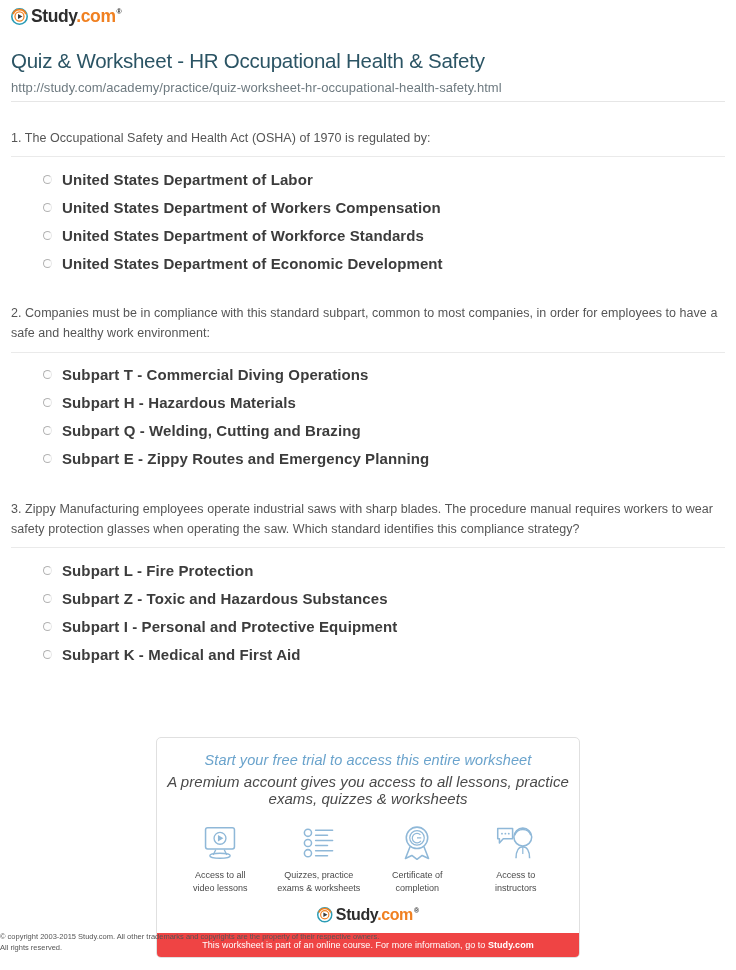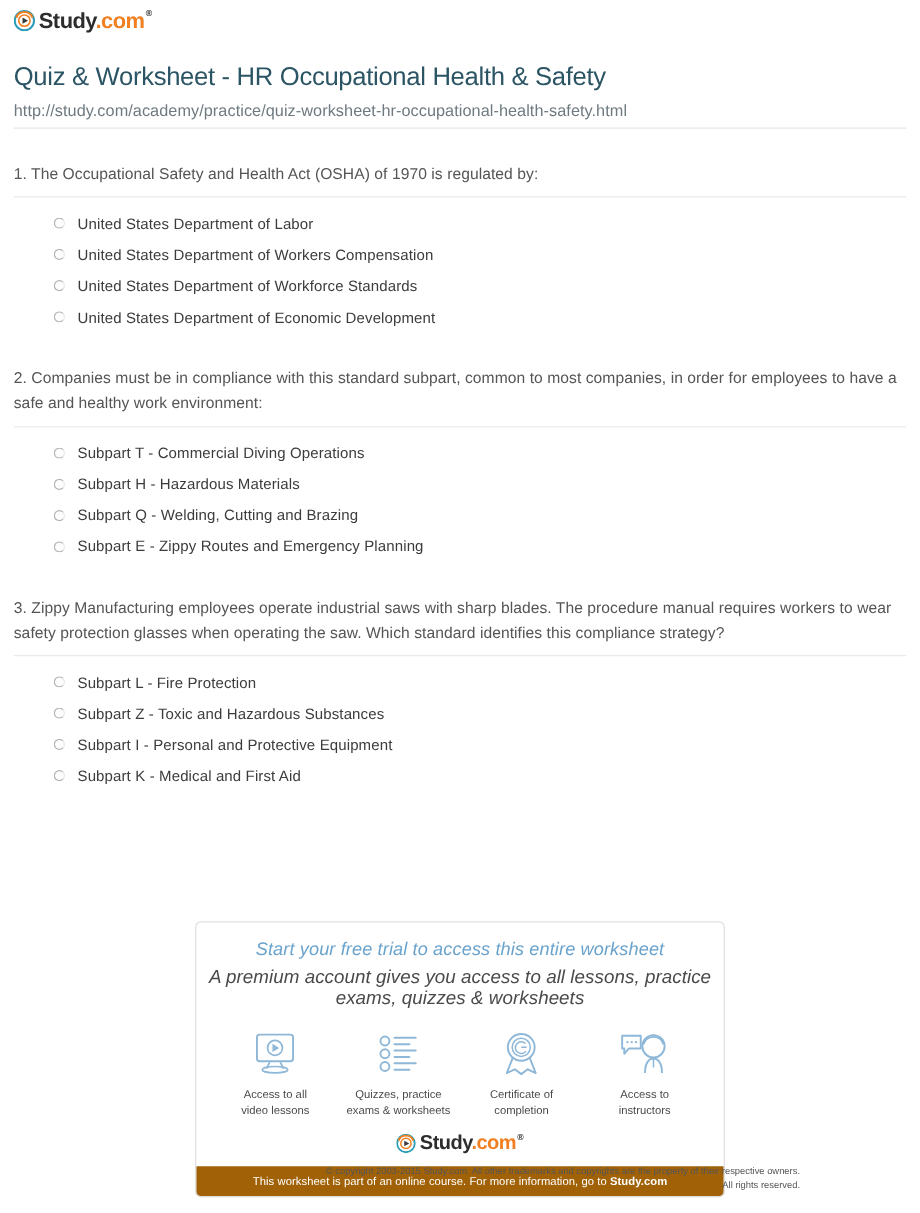--- a/index.html
+++ b/index.html
@@ -46,21 +46,21 @@
   .answer-row {
     display: flex; align-items: center; gap: 10px;
     padding: 5.5px 0 5.5px 32px;
   }
   .radio {
     width: 9px; height: 9px; flex: 0 0 9px;
     border: 1px solid #b3b3b3; border-right-color: #e8e8e8;
     border-radius: 50%; background: #fdfdfd;
   }
   .answer-label {
-    font-size: 12px; font-weight: 400; color: #3c3c3c; letter-spacing: 0.1px;
+    font-size: 15px; font-weight: 700; color: #3c3c3c; letter-spacing: 0.1px;
   }
 
   
   .promo {
     position: absolute; left: 156px; top: 737px;
     width: 424px;
     border: 1px solid #e0e0e0; border-radius: 5px;
     background: #fff; overflow: hidden;
   }
   .promo-head { text-align: center; padding: 14px 10px 0 10px; font-style: italic; }
@@ -76,28 +76,28 @@
   }
   .feature { width: 96px; text-align: center; }
   .feature-icon { height: 40px; display: flex; align-items: center; justify-content: center; }
   .feature-label {
     margin-top: 6px; font-size: 9px; color: #4a4a4a; line-height: 1.45;
   }
   .promo-logo { display: flex; justify-content: center; padding: 2px 0 10px 0; }
   .promo-logo .logo-text { font-size: 16px; }
   .promo-logo .logo-mark { width: 15.5px; height: 15.5px; flex: 0 0 15.5px; }
   .promo-bar {
-    background: #a16207; color: #ffffff; text-align: center;
+    background: #ef4444; color: #ffffff; text-align: center;
     font-size: 9px; padding: 7px 6px; letter-spacing: 0.05px;
   }
   .promo-bar b { font-weight: 700; }
 
   
   .footer {
-    position: absolute; left: 0; top: 932px; width: 640px; text-align: right;
+    position: absolute; left: 0; top: 932px; width: 640px; text-align: left;
     font-size: 7.5px; color: #555; line-height: 1.45;
   }
 </style>
 </head>
 <body>
 
 <div class="page">
 
   <div class="topbar">
     <div class="logo">

